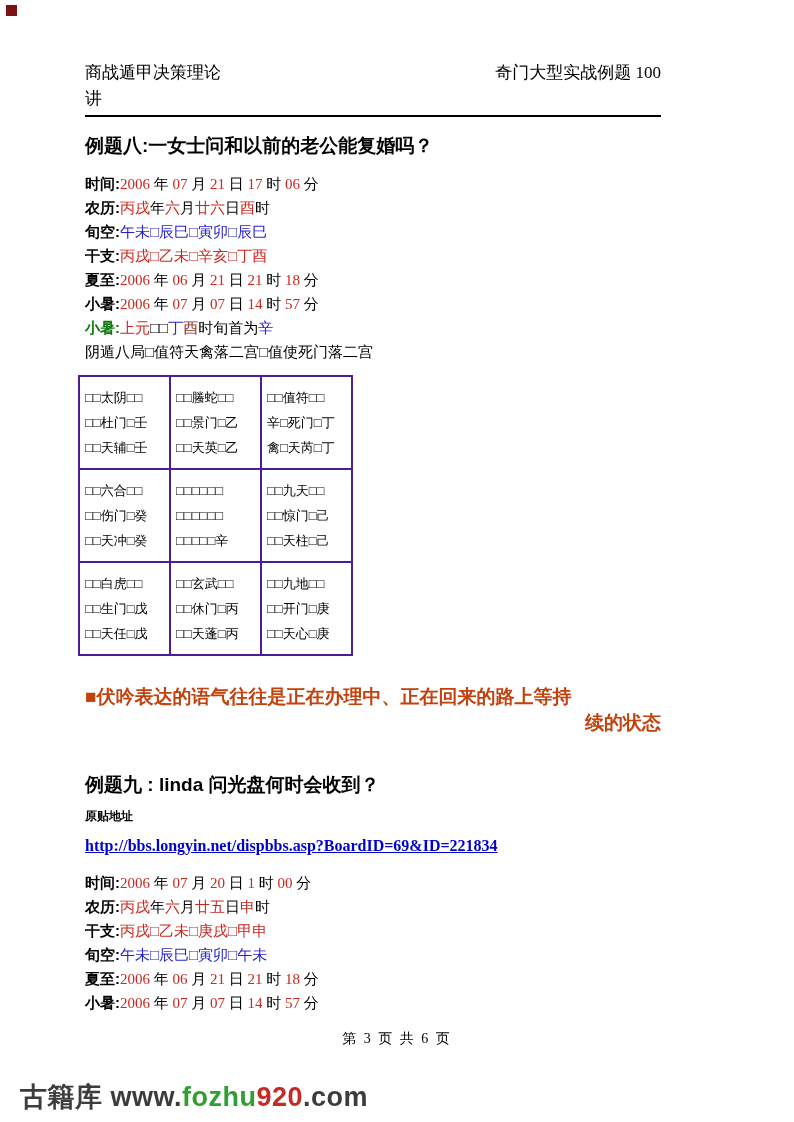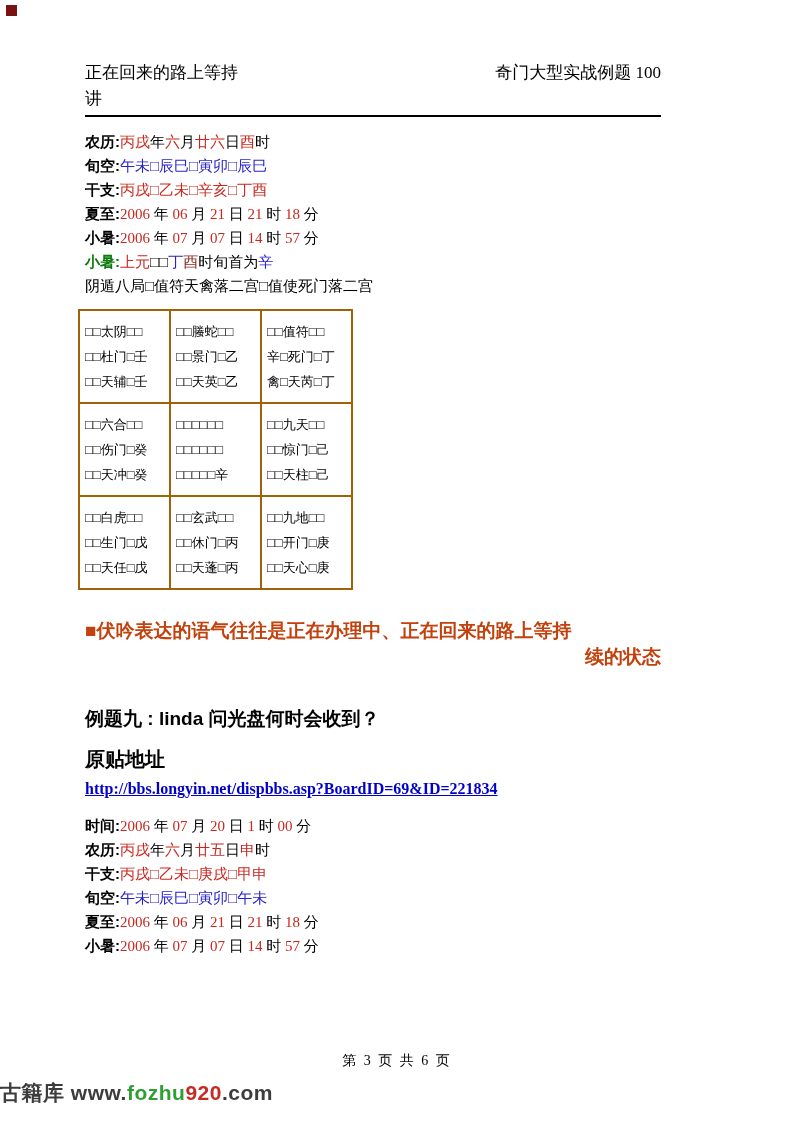--- a/index.html
+++ b/index.html
@@ -15,55 +15,57 @@
   .info-block{margin-top:13px;}
   .info-line{font-size:15px;line-height:24px;white-space:nowrap;}
   .seg{font-family:"Liberation Serif",serif;}
   .seg.black{color:#000;}
   .seg.label{color:#000;font-weight:700;font-family:"Liberation Sans",sans-serif;}
   .seg.green-label{color:#0a7a0a;font-weight:700;font-family:"Liberation Sans",sans-serif;}
   .seg.red{color:#c9271e;}
   .seg.blue{color:#2722c9;}
   .seg.darkred{color:#8b2a26;}
   table.qimen{border-collapse:collapse;margin:11px 0 0 -7px;}
-  table.qimen td{border:2px solid #a16207;width:84px;padding:8px 0 8px 5px;
+  table.qimen td{border:2px solid #4c1d95;width:84px;padding:8px 0 8px 5px;
                  font-size:13px;line-height:25px;vertical-align:top;}
   table.qimen td div{white-space:nowrap;}
   .note{font-family:"Liberation Sans",sans-serif;font-weight:700;font-size:19px;
         color:#c2410c;margin-top:28px;line-height:26px;}
   .note-line2{text-align:right;}
   .title9{margin-top:36px;}
-  .source-label{font-family:Liberation Serif, serif;font-weight:700;font-size:20px;
-                margin-top:16px;line-height:22px;}
+  .source-label{font-family:Liberation Serif, serif;font-weight:700;font-size:12px;
+                margin-top:7px;line-height:22px;}
   .source-link{display:inline-block;margin-top:7px;font-size:16px;font-weight:700;
                color:#0000cc;line-height:24px;}
-  .footer{position:absolute;top:1052px;left:0;width:100%;text-align:center;
+  .footer{position:absolute;top:1030px;left:0;width:100%;text-align:center;
           font-size:14px;letter-spacing:2px;}
-  .watermark{position:absolute;left:0;top:1079px;font-family:"Liberation Sans",sans-serif;
-             font-weight:700;font-size:21px;color:#3c3c3c;letter-spacing:0.5px;white-space:nowrap;}
+  .watermark{position:absolute;left:20px;top:1079px;font-family:"Liberation Sans",sans-serif;
+             font-weight:700;font-size:27px;color:#3c3c3c;letter-spacing:0.5px;white-space:nowrap;}
   .wm-green{color:#2f9e33;}
   .wm-red{color:#c62b23;}
 </style>
 </head>
 <body>
 
 <div class="page">
   <div class="corner-artifact"></div>
 
   <div class="content">
 
     <div class="hdr-row">
-      <span>正在回来的路上等持</span>
+      <span>商战遁甲决策理论</span>
       <span>奇门大型实战例题 100</span>
     </div>
     <div class="hdr-line2">讲</div>
     <div class="rule"></div>
 
+    <div class="title">例题八:一女士问和以前的老公能复婚吗？</div>
 
     <div class="info-block">
+      <div class="info-line"><span class="seg label">时间:</span><span class="seg red">2006 </span><span class="seg black">年 </span><span class="seg red">07 </span><span class="seg black">月 </span><span class="seg red">21 </span><span class="seg black">日 </span><span class="seg red">17 </span><span class="seg black">时 </span><span class="seg red">06 </span><span class="seg black">分</span></div>
       <div class="info-line"><span class="seg label">农历:</span><span class="seg red">丙戌</span><span class="seg black">年</span><span class="seg red">六</span><span class="seg black">月</span><span class="seg red">廿六</span><span class="seg black">日</span><span class="seg red">酉</span><span class="seg black">时</span></div>
       <div class="info-line"><span class="seg label">旬空:</span><span class="seg blue">午未□辰巳□寅卯□辰巳</span></div>
       <div class="info-line"><span class="seg label">干支:</span><span class="seg red">丙戌□乙未□辛亥□丁酉</span></div>
       <div class="info-line"><span class="seg label">夏至:</span><span class="seg red">2006 </span><span class="seg black">年 </span><span class="seg red">06 </span><span class="seg black">月 </span><span class="seg red">21 </span><span class="seg black">日 </span><span class="seg red">21 </span><span class="seg black">时 </span><span class="seg red">18 </span><span class="seg black">分</span></div>
       <div class="info-line"><span class="seg label">小暑:</span><span class="seg red">2006 </span><span class="seg black">年 </span><span class="seg red">07 </span><span class="seg black">月 </span><span class="seg red">07 </span><span class="seg black">日 </span><span class="seg red">14 </span><span class="seg black">时 </span><span class="seg red">57 </span><span class="seg black">分</span></div>
       <div class="info-line"><span class="seg green-label">小暑:</span><span class="seg red">上元</span><span class="seg black">□□</span><span class="seg blue">丁</span><span class="seg darkred">酉</span><span class="seg black">时旬首为</span><span class="seg blue">辛</span></div>
       <div class="info-line"><span class="seg black">阴遁八局□值符天禽落二宫□值使死门落二宫</span></div>
     </div>
 
     <table class="qimen">

